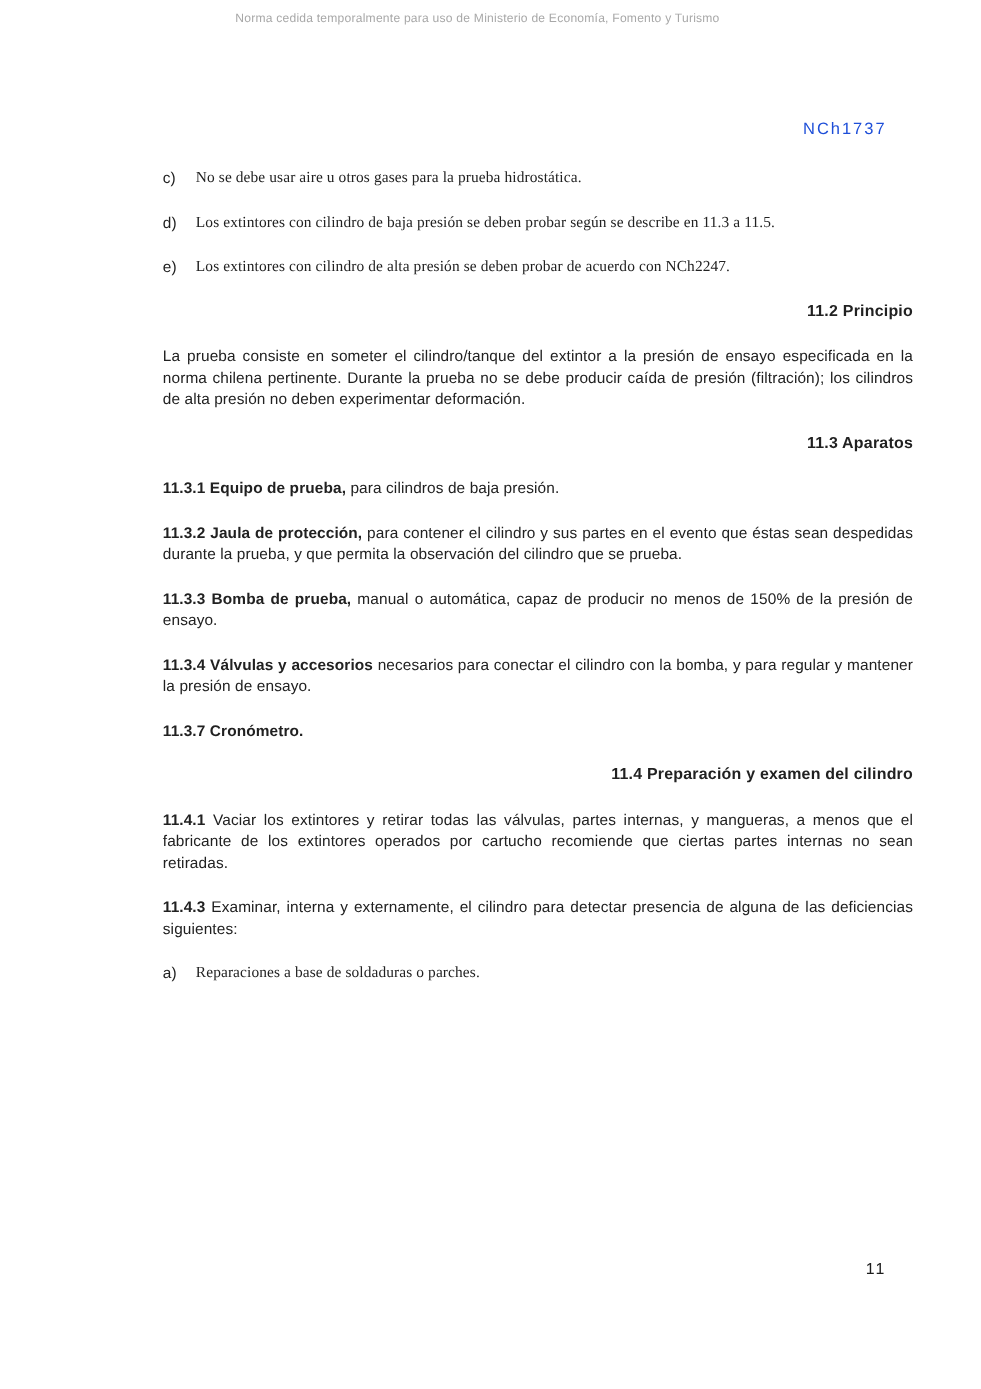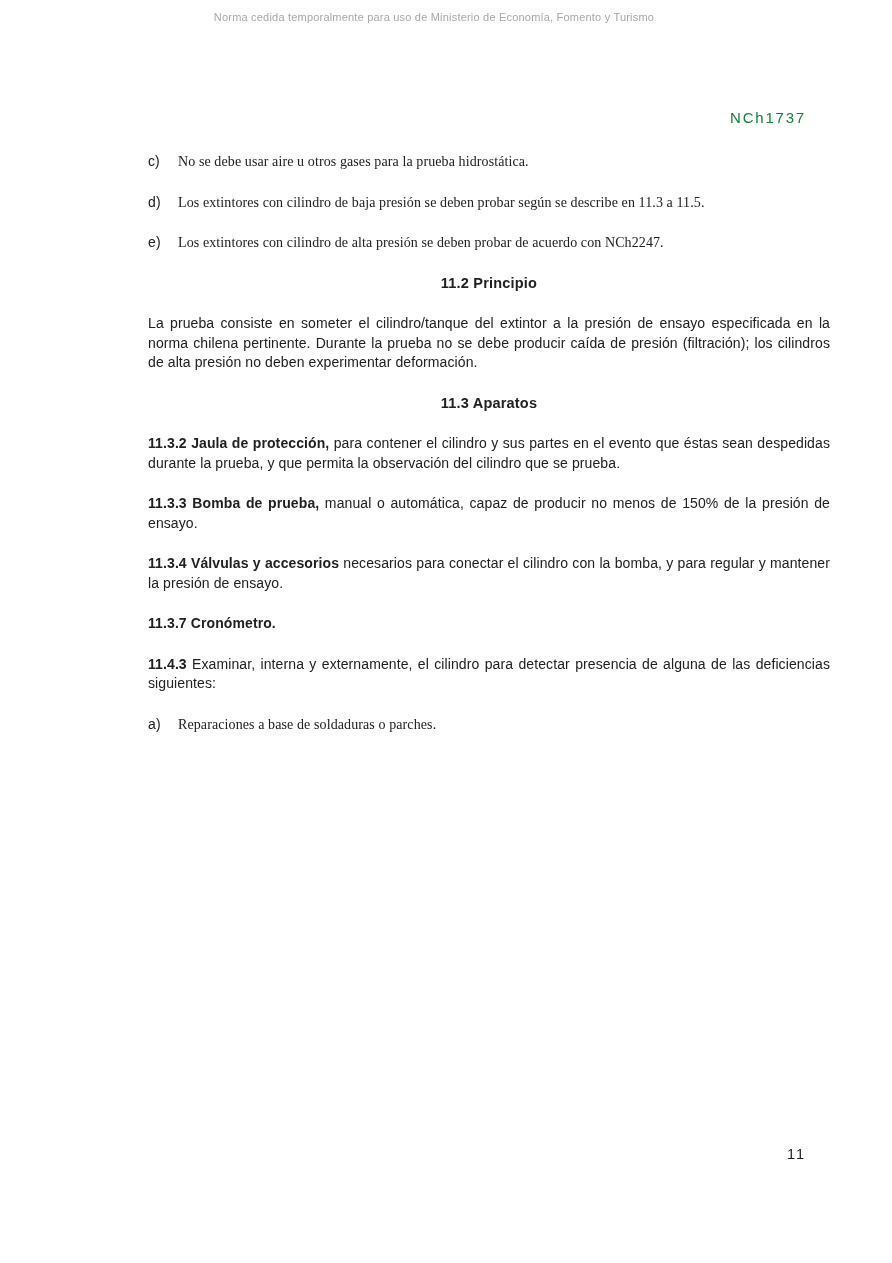--- a/index.html
+++ b/index.html
@@ -21,42 +21,42 @@
     font-size: 11px;
     color: #a8a8a8;
     letter-spacing: 0.2px;
   }
   .doc-code {
     position: absolute;
     top: 109px;
     right: 62px;
     font-size: 15px;
     letter-spacing: 1.8px;
-    color: #15803d;
+    color: #1d4ed8;
   }
   .content {
     position: absolute;
     top: 152px;
     left: 148px;
     width: 682px;
     font-size: 14px;
     line-height: 19.5px;
     letter-spacing: 0.1px;
     text-align: justify;
   }
   .block { margin: 0 0 21px 0; }
   .block:last-child { margin-bottom: 0; }
   .li { display: flex; }
   .li-label { flex: 0 0 30px; width: 30px; }
   .li-text { flex: 1; text-align: justify; font-family: Liberation Serif, serif; }
   .heading {
     font-size: 14.5px;
     font-weight: bold;
     margin: 0 0 21px 0;
-    text-align: center;
+    text-align: right;
     letter-spacing: 0.2px;
   }
   .clause .lead { font-weight: bold; }
   .page-number {
     position: absolute;
     top: 1146px;
     right: 62px;
     font-size: 14.5px;
     letter-spacing: 2px;
     color: #1d1d1d;
@@ -87,40 +87,47 @@
       <span class="li-label">e)</span>
       <span class="li-text">Los extintores con cilindro de alta presión se deben probar de acuerdo con NCh2247.</span>
     </div>
 
     <h2 class="heading block">11.2 Principio</h2>
 
     <p class="block">La prueba consiste en someter el cilindro/tanque del extintor a la presión de ensayo especificada en la norma chilena pertinente. Durante la prueba no se debe producir caída de presión (filtración); los cilindros de alta presión no deben experimentar deformación.</p>
 
     <h2 class="heading block">11.3 Aparatos</h2>
 
+    <p class="block clause">
+      <span class="lead">11.3.1 Equipo de prueba,</span><span> para cilindros de baja presión.</span>
+    </p>
 
     <p class="block clause">
       <span class="lead">11.3.2 Jaula de protección,</span><span> para contener el cilindro y sus partes en el evento que éstas sean despedidas durante la prueba, y que permita la observación del cilindro que se prueba.</span>
     </p>
 
     <p class="block clause">
       <span class="lead">11.3.3 Bomba de prueba,</span><span> manual o automática, capaz de producir no menos de 150% de la presión de ensayo.</span>
     </p>
 
     <p class="block clause">
       <span class="lead">11.3.4 Válvulas y accesorios</span><span> necesarios para conectar el cilindro con la bomba, y para regular y mantener la presión de ensayo.</span>
     </p>
 
 
 
     <p class="block clause">
       <span class="lead">11.3.7 Cronómetro.</span><span></span>
     </p>
 
+    <h2 class="heading block">11.4 Preparación y examen del cilindro</h2>
 
+    <p class="block clause">
+      <span class="lead">11.4.1</span><span> Vaciar los extintores y retirar todas las válvulas, partes internas, y mangueras, a menos que el fabricante de los extintores operados por cartucho recomiende que ciertas partes internas no sean retiradas.</span>
+    </p>
 
 
     <p class="block clause">
       <span class="lead">11.4.3</span><span> Examinar, interna y externamente, el cilindro para detectar presencia de alguna de las deficiencias siguientes:</span>
     </p>
 
     <div class="block li">
       <span class="li-label">a)</span>
       <span class="li-text">Reparaciones a base de soldaduras o parches.</span>
     </div>

